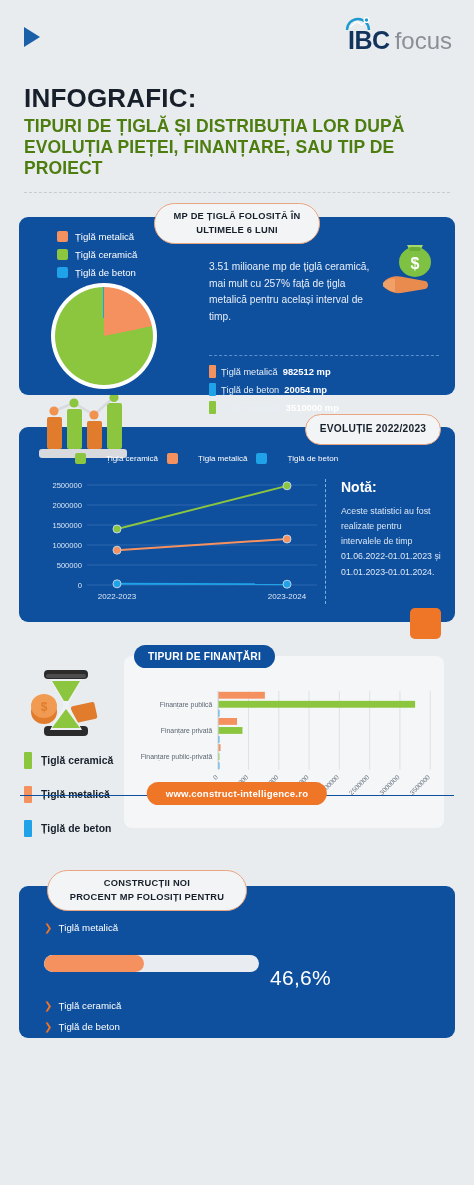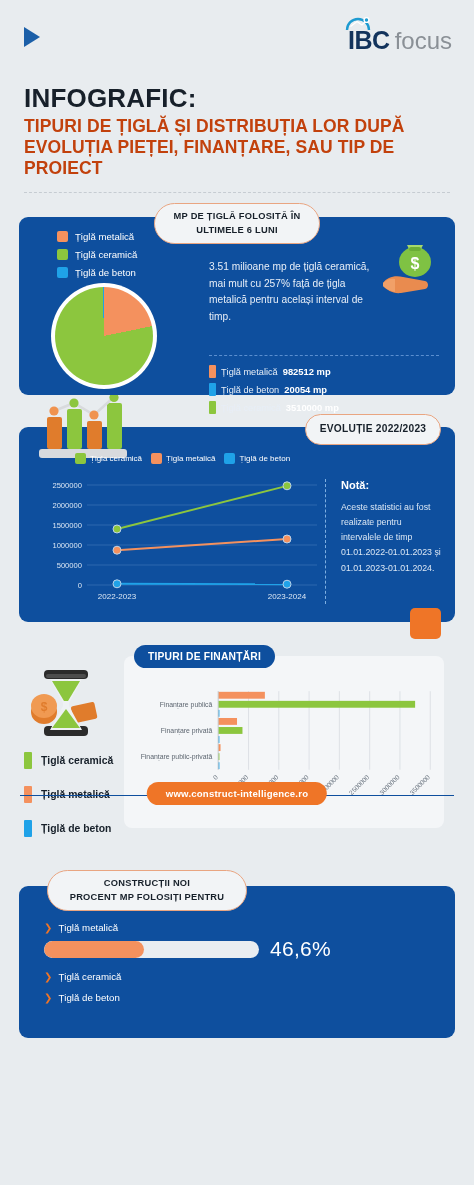--- a/index.html
+++ b/index.html
@@ -36,21 +36,21 @@
   .logo-arc { position: absolute; left: -3px; top: -14px; }
   .logo-focus { font-size: 24px; color: #8a9096; line-height: 1; font-weight: 400; }
 
   
   .title-block { padding: 6px 24px 0 24px; }
   .title-main {
     font-size: 26px; font-weight: bold; color: #17202a;
     letter-spacing: 0.2px; line-height: 1.12;
   }
   .title-sub {
-    font-size: 17.5px; font-weight: bold; color: #c2410c;
+    font-size: 17.5px; font-weight: bold; color: #4d7c0f;
     line-height: 1.2; margin-top: 3px; letter-spacing: 0.1px;
   }
   .divider-dashed {
     margin: 13px 24px 0 24px;
     border-top: 1.5px dashed #c6ccd2;
     height: 0;
   }
 
   
   .intro {
@@ -123,28 +123,28 @@
     right: 14px; top: -13px; width: 136px;
     font-size: 10.2px; padding: 7px 10px;
   }
   .line-chart { position: absolute; left: 6px; top: 50px; width: 300px; height: 130px; }
   .line-legend {
     position: absolute; left: 56px; top: 26px;
     display: flex; gap: 9px; align-items: center;
   }
   .ll-sw { width: 11px; height: 11px; border-radius: 2px; }
   .ll-tx { font-size: 8px; color: #ffffff; }
-  .ll-item { display: flex; align-items: center; gap: 4px; }
+  .ll-item { display: flex; align-items: center; gap: 20px; }
 
   .note-sep {
     position: absolute; left: 306px; top: 52px; bottom: 18px;
     border-left: 1.4px dashed #7fb0e2;
   }
   .note-box { position: absolute; left: 322px; top: 52px; right: 12px; }
-  .note-title { font-size: 11px; font-weight: bold; color: #ffffff; margin-bottom: 9px; }
+  .note-title { font-size: 14px; font-weight: bold; color: #ffffff; margin-bottom: 9px; }
   .note-body { font-size: 8.8px; line-height: 1.72; color: #dbe7f4; }
 
   .orange-sq {
     position: absolute; right: 14px; bottom: -17px;
     width: 31px; height: 31px; background: #ef7527; border-radius: 5px;
     z-index: 6;
   }
 
   
   .sec-fin { position: relative; margin-top: 30px; height: 200px; padding-left: 19px; }
@@ -177,21 +177,21 @@
   .pct-row { margin-bottom: 10px; }
   .pct-head { display: flex; align-items: center; gap: 6px; margin-bottom: 4px; }
   .chev { color: #ef7527; font-size: 10px; line-height: 1; }
   .pct-name { font-size: 9.7px; color: #ffffff; }
   .pct-barline { display: flex; align-items: center; gap: 11px; }
   .pct-track {
     width: 215px; height: 17px; border-radius: 9px;
     background: #e9edf1; overflow: hidden;
   }
   .pct-fill { height: 100%; border-radius: 9px; }
-  .pct-val { font-size: 21px; color: #ffffff; letter-spacing: 0.3px; }
+  .pct-val { font-size: 21px; color: #ffffff; letter-spacing: 0.3px; margin-top: 29px; }
 
   
   .footer { position: absolute; left: 0; right: 0; bottom: 33px; height: 26px; }
   .footer-line {
     position: absolute; left: 20px; right: 20px; top: 13px;
     border-top: 1.4px solid #0e4f9e;
   }
   .footer-pill {
     position: absolute; left: 50%; transform: translateX(-50%); top: 0;
     background: #ef7527; border-radius: 13px;
@@ -348,21 +348,21 @@
         <circle cx="92" cy="73.2" r="4" fill="#f4915e" stroke="#bcd3ea" stroke-width="1"></circle>
         <circle cx="262" cy="62" r="4" fill="#f4915e" stroke="#bcd3ea" stroke-width="1"></circle>
         <polyline points="92,106.8 262,107.2" fill="none" stroke="#1fa2e8" stroke-width="1.9"></polyline>
         <circle cx="92" cy="106.8" r="4" fill="#1fa2e8" stroke="#bcd3ea" stroke-width="1"></circle>
         <circle cx="262" cy="107.2" r="4" fill="#1fa2e8" stroke="#bcd3ea" stroke-width="1"></circle>
       </svg>
 
     <div class="note-sep"></div>
     <div class="note-box">
       <div class="note-title">Notă:</div>
-      <div class="note-body">Aceste statistici au fost realizate pentru intervalele de timp 01.01.2022-01.01.2023 și 01.01.2023-01.01.2024.</div>
+      <div class="note-body">Aceste statistici au fost realizate pentru intervalele de timp 01.06.2022-01.01.2023 și 01.01.2023-01.01.2024.</div>
     </div>
 
     <div class="orange-sq"></div>
   </div>
 
   <div class="sec-fin">
     <span class="hourglass">
       <svg width="76" height="78" viewBox="0 0 76 78">
         <ellipse cx="16" cy="48" rx="13" ry="12" fill="#e07c2c"></ellipse>
         <ellipse cx="16" cy="42" rx="13" ry="12" fill="#f09a52"></ellipse>

